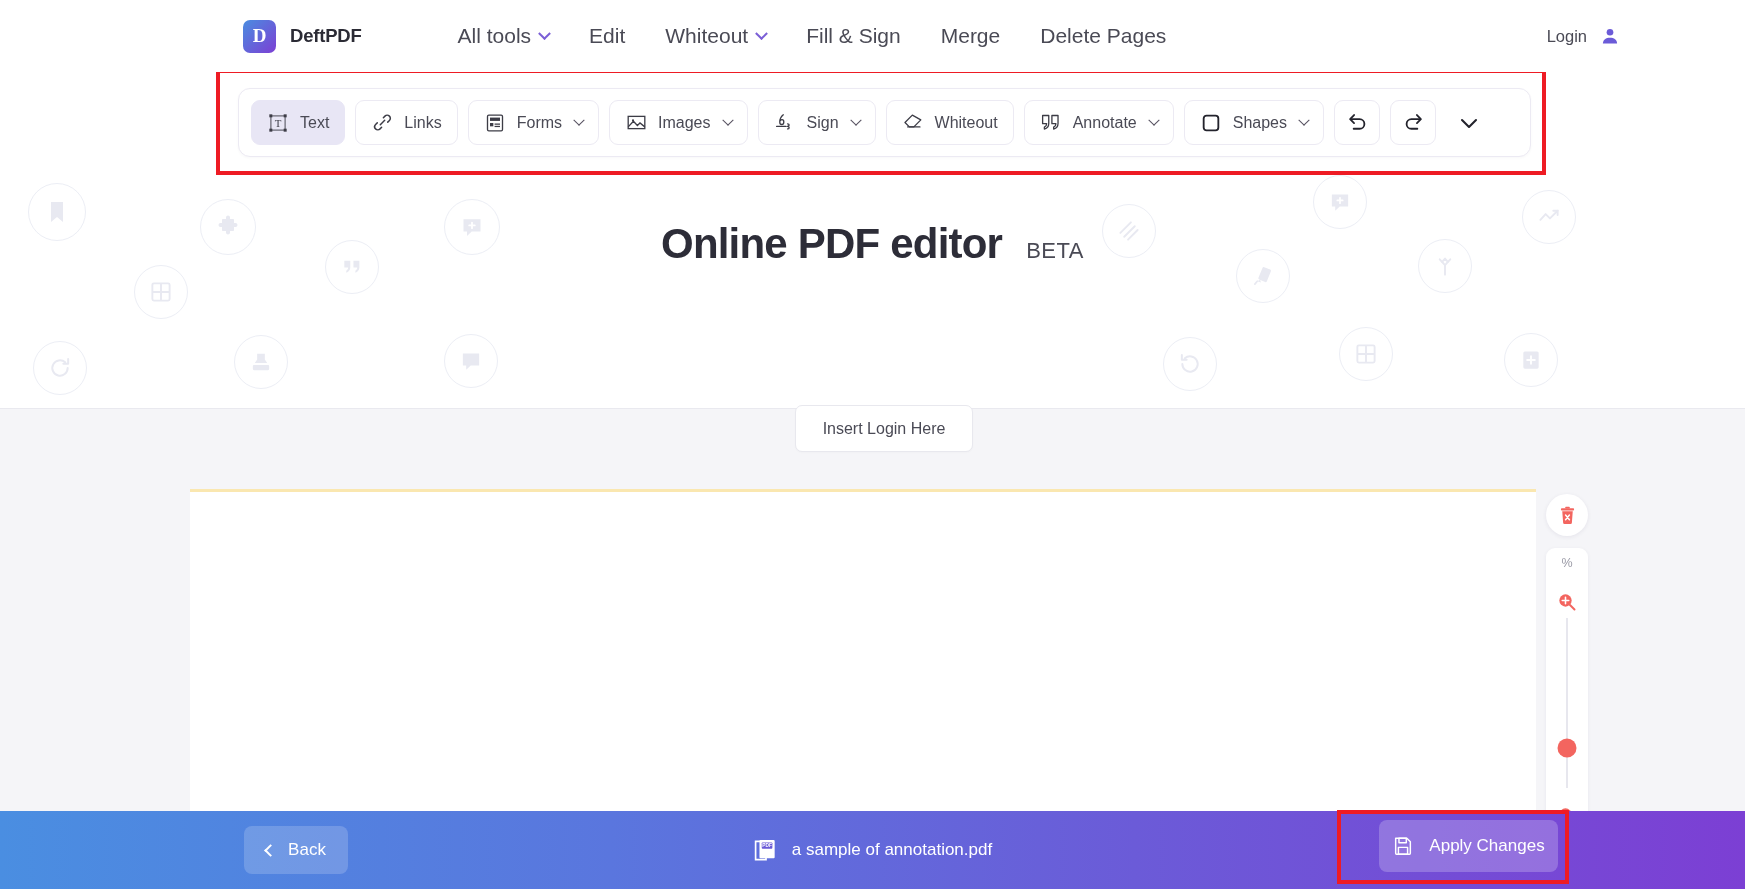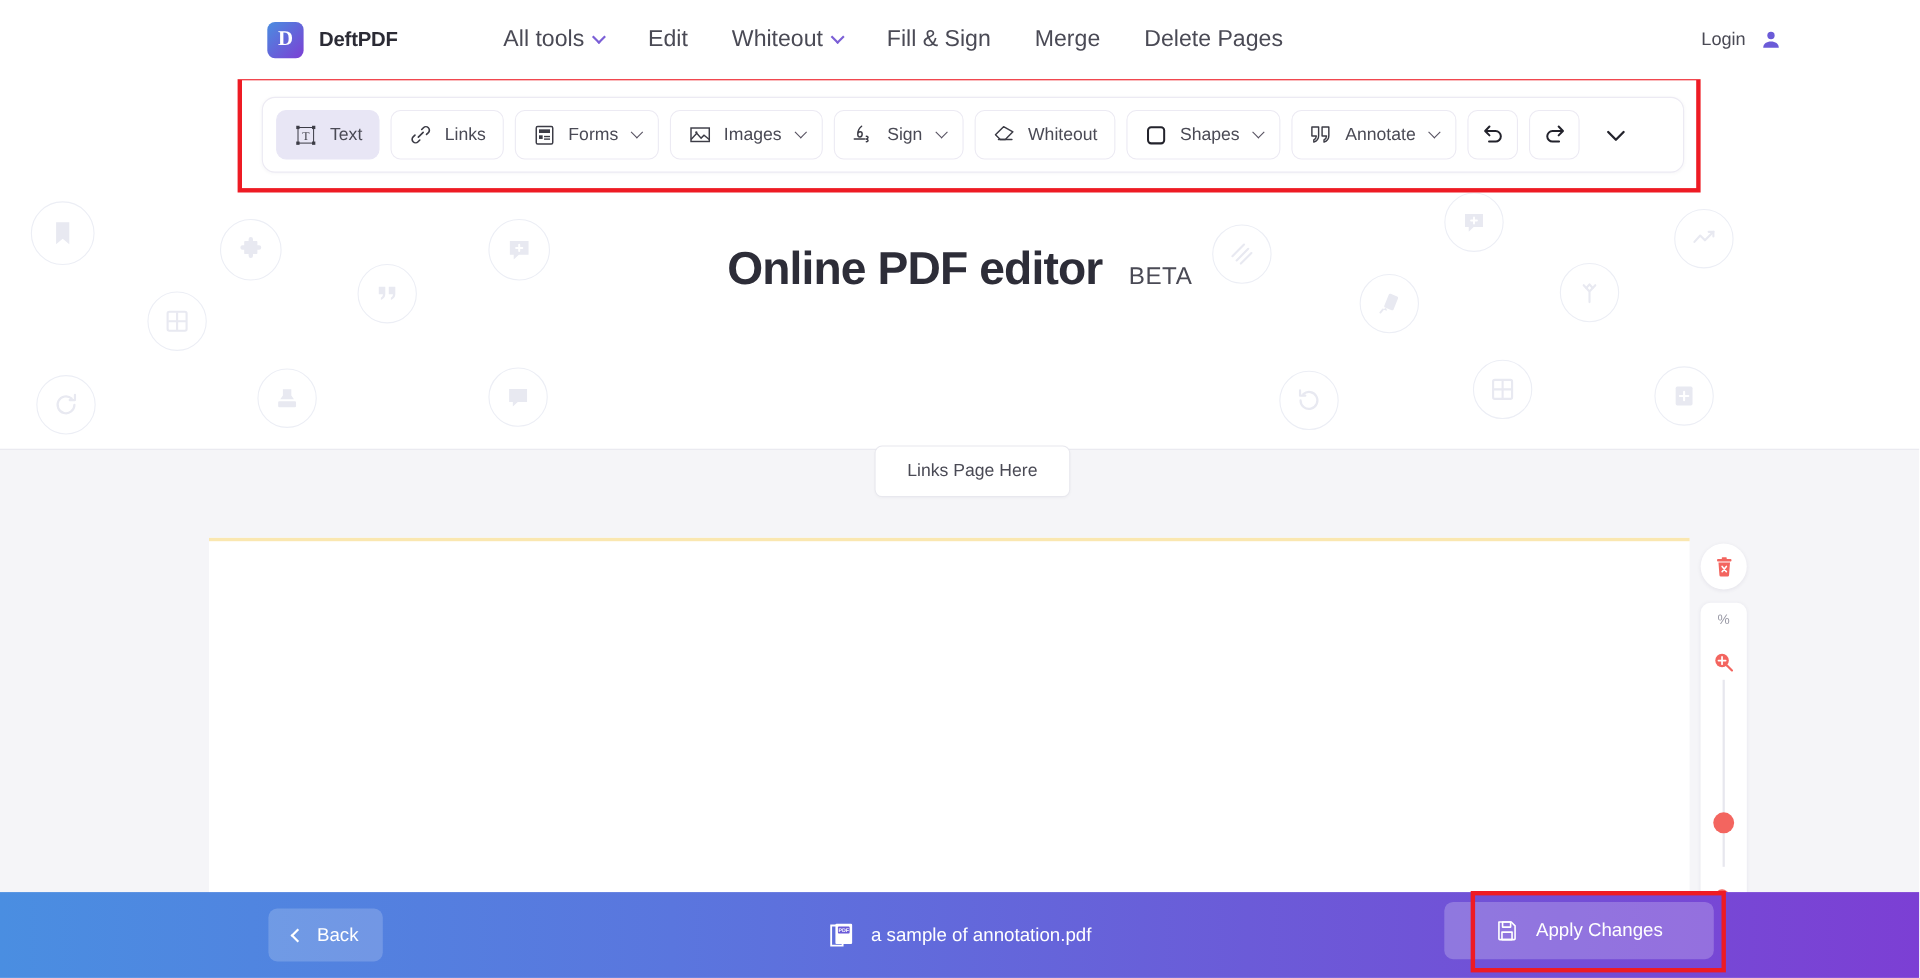--- a/index.html
+++ b/index.html
@@ -168,21 +168,21 @@
   .file-center {
     position: absolute; left: 0; width: 1745px; display:flex;
     align-items:center; justify-content:center; pointer-events:none;
   }
   .file-name { font-size: 17px; color:#fff; margin-left: 14px; }
   .apply-highlight {
     position: absolute; right: 176px; bottom: 5px; width: 232px; height: 74px;
     border: 4px solid #ee1b24; z-index: 28; pointer-events:none;
   }
   .apply-btn {
-    position: absolute; right: 187px; bottom: 17px; width: 245px; height: 52px;
+    position: absolute; right: 187px; bottom: 17px; width: 179px; height: 52px;
     background: rgba(255,255,255,0.22); border-radius: 8px; z-index: 27;
     display:flex; align-items:center; justify-content:center; cursor:pointer;
   }
   .apply-label { font-size: 17px; color:#fff; margin-left: 15px; }
 </style>
 </head>
 <body>
 
 <div id="app">
 
@@ -292,36 +292,36 @@
         <svg width="21" height="21" viewBox="0 0 24 24" fill="none" stroke="#3c3c46" stroke-width="1.5" stroke-linejoin="round">
           <path d="M11.8 3.6L3.4 12l5 5h5.2l7.9-8-9.7-5.4z"></path>
           <path d="M6.5 17h14" stroke-linecap="round"></path>
         </svg>
       </span>
       <span class="tlabel">Whiteout</span>
     </div>
 
     <div class="tool-btn">
       <span class="ticon">
-        <svg width="20" height="20" viewBox="0 0 24 24">
-          <rect x="3.2" y="3.2" width="17.6" height="17.6" rx="3.4" fill="none" stroke="#23232c" stroke-width="2.2"></rect>
-        </svg>
-      </span>
-      <span class="tlabel">Shapes</span>
-      <span class="tcaret"></span>
-    </div>
-
-    <div class="tool-btn">
-      <span class="ticon">
         <svg width="21" height="21" viewBox="0 0 24 24">
           <path d="M3 4h7v9c0 3.2-2.2 5.6-5 6.6v-2.3c1.6-.8 2.6-2.2 2.6-4H3z" fill="none" stroke="#3c3c46" stroke-width="1.5" stroke-linejoin="round"></path>
           <path d="M13.6 4h7v9c0 3.2-2.2 5.6-5 6.6v-2.3c1.6-.8 2.6-2.2 2.6-4h-4.6z" fill="none" stroke="#3c3c46" stroke-width="1.5" stroke-linejoin="round"></path>
         </svg>
       </span>
       <span class="tlabel">Annotate</span>
+      <span class="tcaret"></span>
+    </div>
+
+    <div class="tool-btn">
+      <span class="ticon">
+        <svg width="20" height="20" viewBox="0 0 24 24">
+          <rect x="3.2" y="3.2" width="17.6" height="17.6" rx="3.4" fill="none" stroke="#23232c" stroke-width="2.2"></rect>
+        </svg>
+      </span>
+      <span class="tlabel">Shapes</span>
       <span class="tcaret"></span>
     </div>
 
     <div class="icon-btn">
       <svg width="23" height="23" viewBox="0 0 24 24" fill="none" stroke="#23232c" stroke-width="1.9" stroke-linecap="round" stroke-linejoin="round">
         <path d="M5 8.5h9.2a5 5 0 010 10H8"></path>
         <polyline points="8.4,4.2 4.3,8.5 8.4,12.6"></polyline>
       </svg>
     </div>
 
@@ -437,21 +437,21 @@
         </div>
       </div>
     <div class="hero-titles">
       <div>
         <span class="hero-h1">Online PDF editor</span><span class="hero-beta">BETA</span>
       </div>
     </div>
   </div>
 
   <div class="workspace"></div>
-  <div class="insert-page-btn">Links Page Here</div>
+  <div class="insert-page-btn">Insert Login Here</div>
   <div class="pdf-page"></div>
 
   <div class="trash-circle">
     <svg width="21" height="21" viewBox="0 0 24 24">
       <rect x="4.5" y="3.6" width="15" height="2.6" rx="1" fill="#f3655f"></rect>
       <rect x="9.4" y="1.9" width="5.2" height="2" rx="0.8" fill="#f3655f"></rect>
       <path d="M6 7.2h12l-1 13.2a1.5 1.5 0 01-1.5 1.4H8.5A1.5 1.5 0 017 20.4z" fill="#f3655f"></path>
       <path d="M9.8 11.4l4.4 5.4M14.2 11.4l-4.4 5.4" stroke="#fff" stroke-width="1.7" stroke-linecap="round"></path>
     </svg>
   </div>

